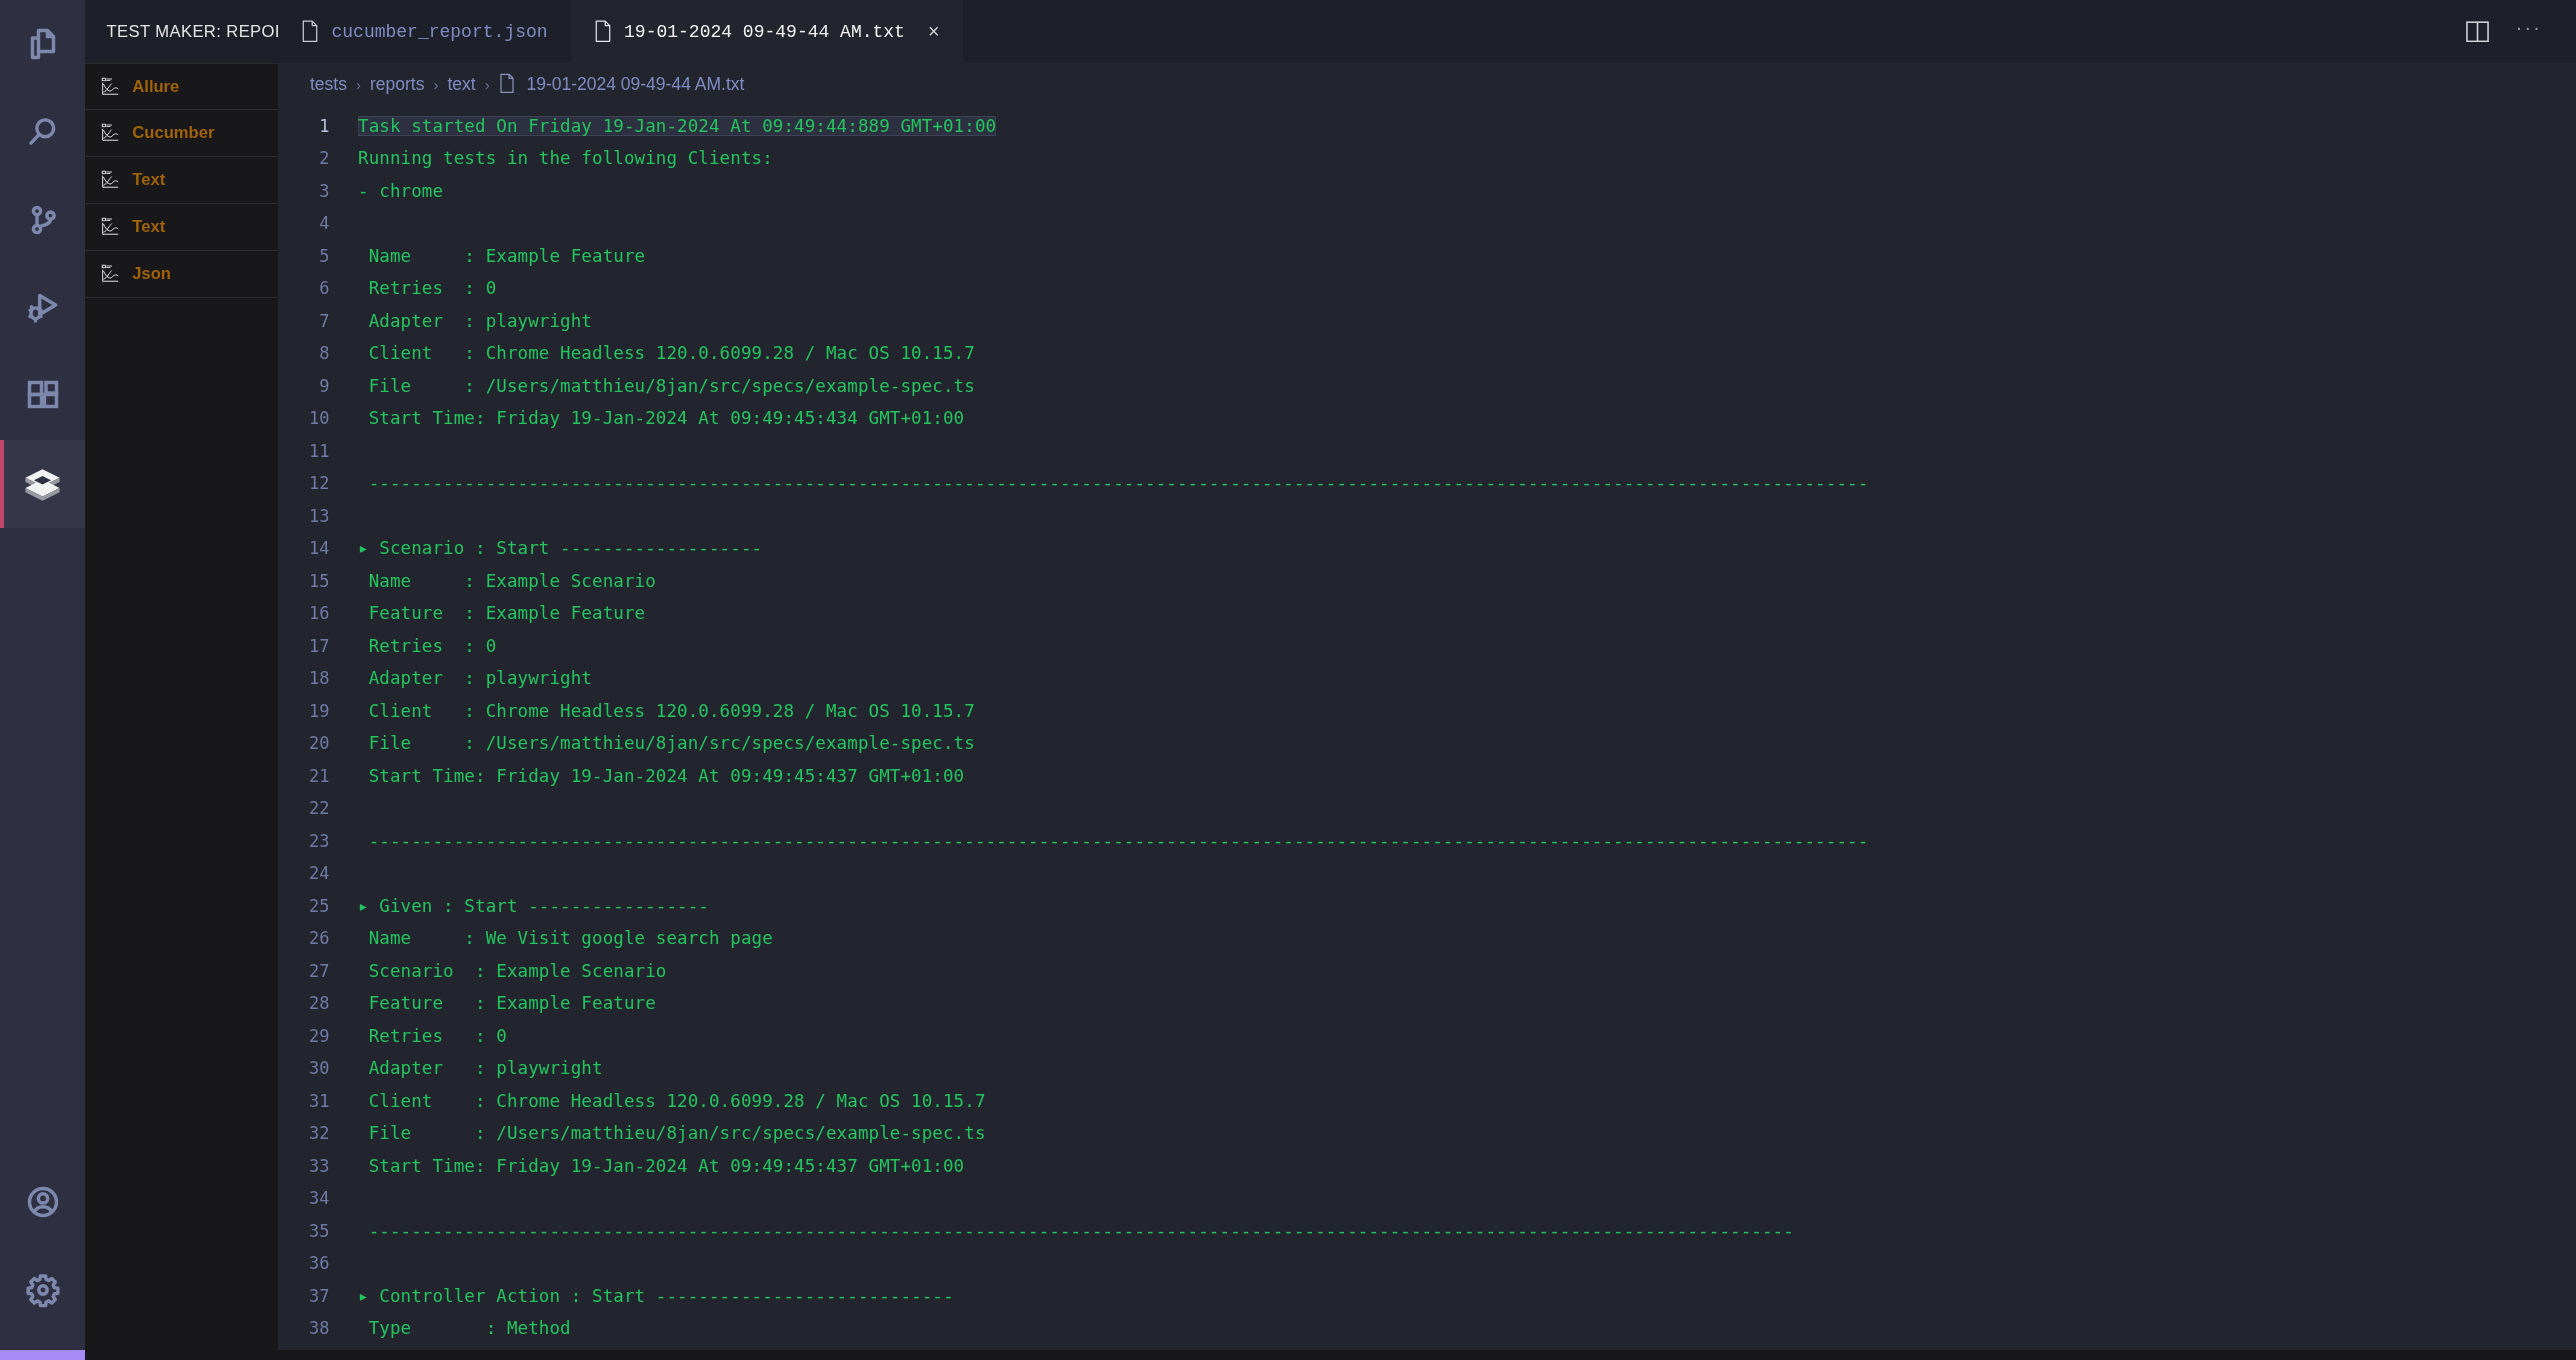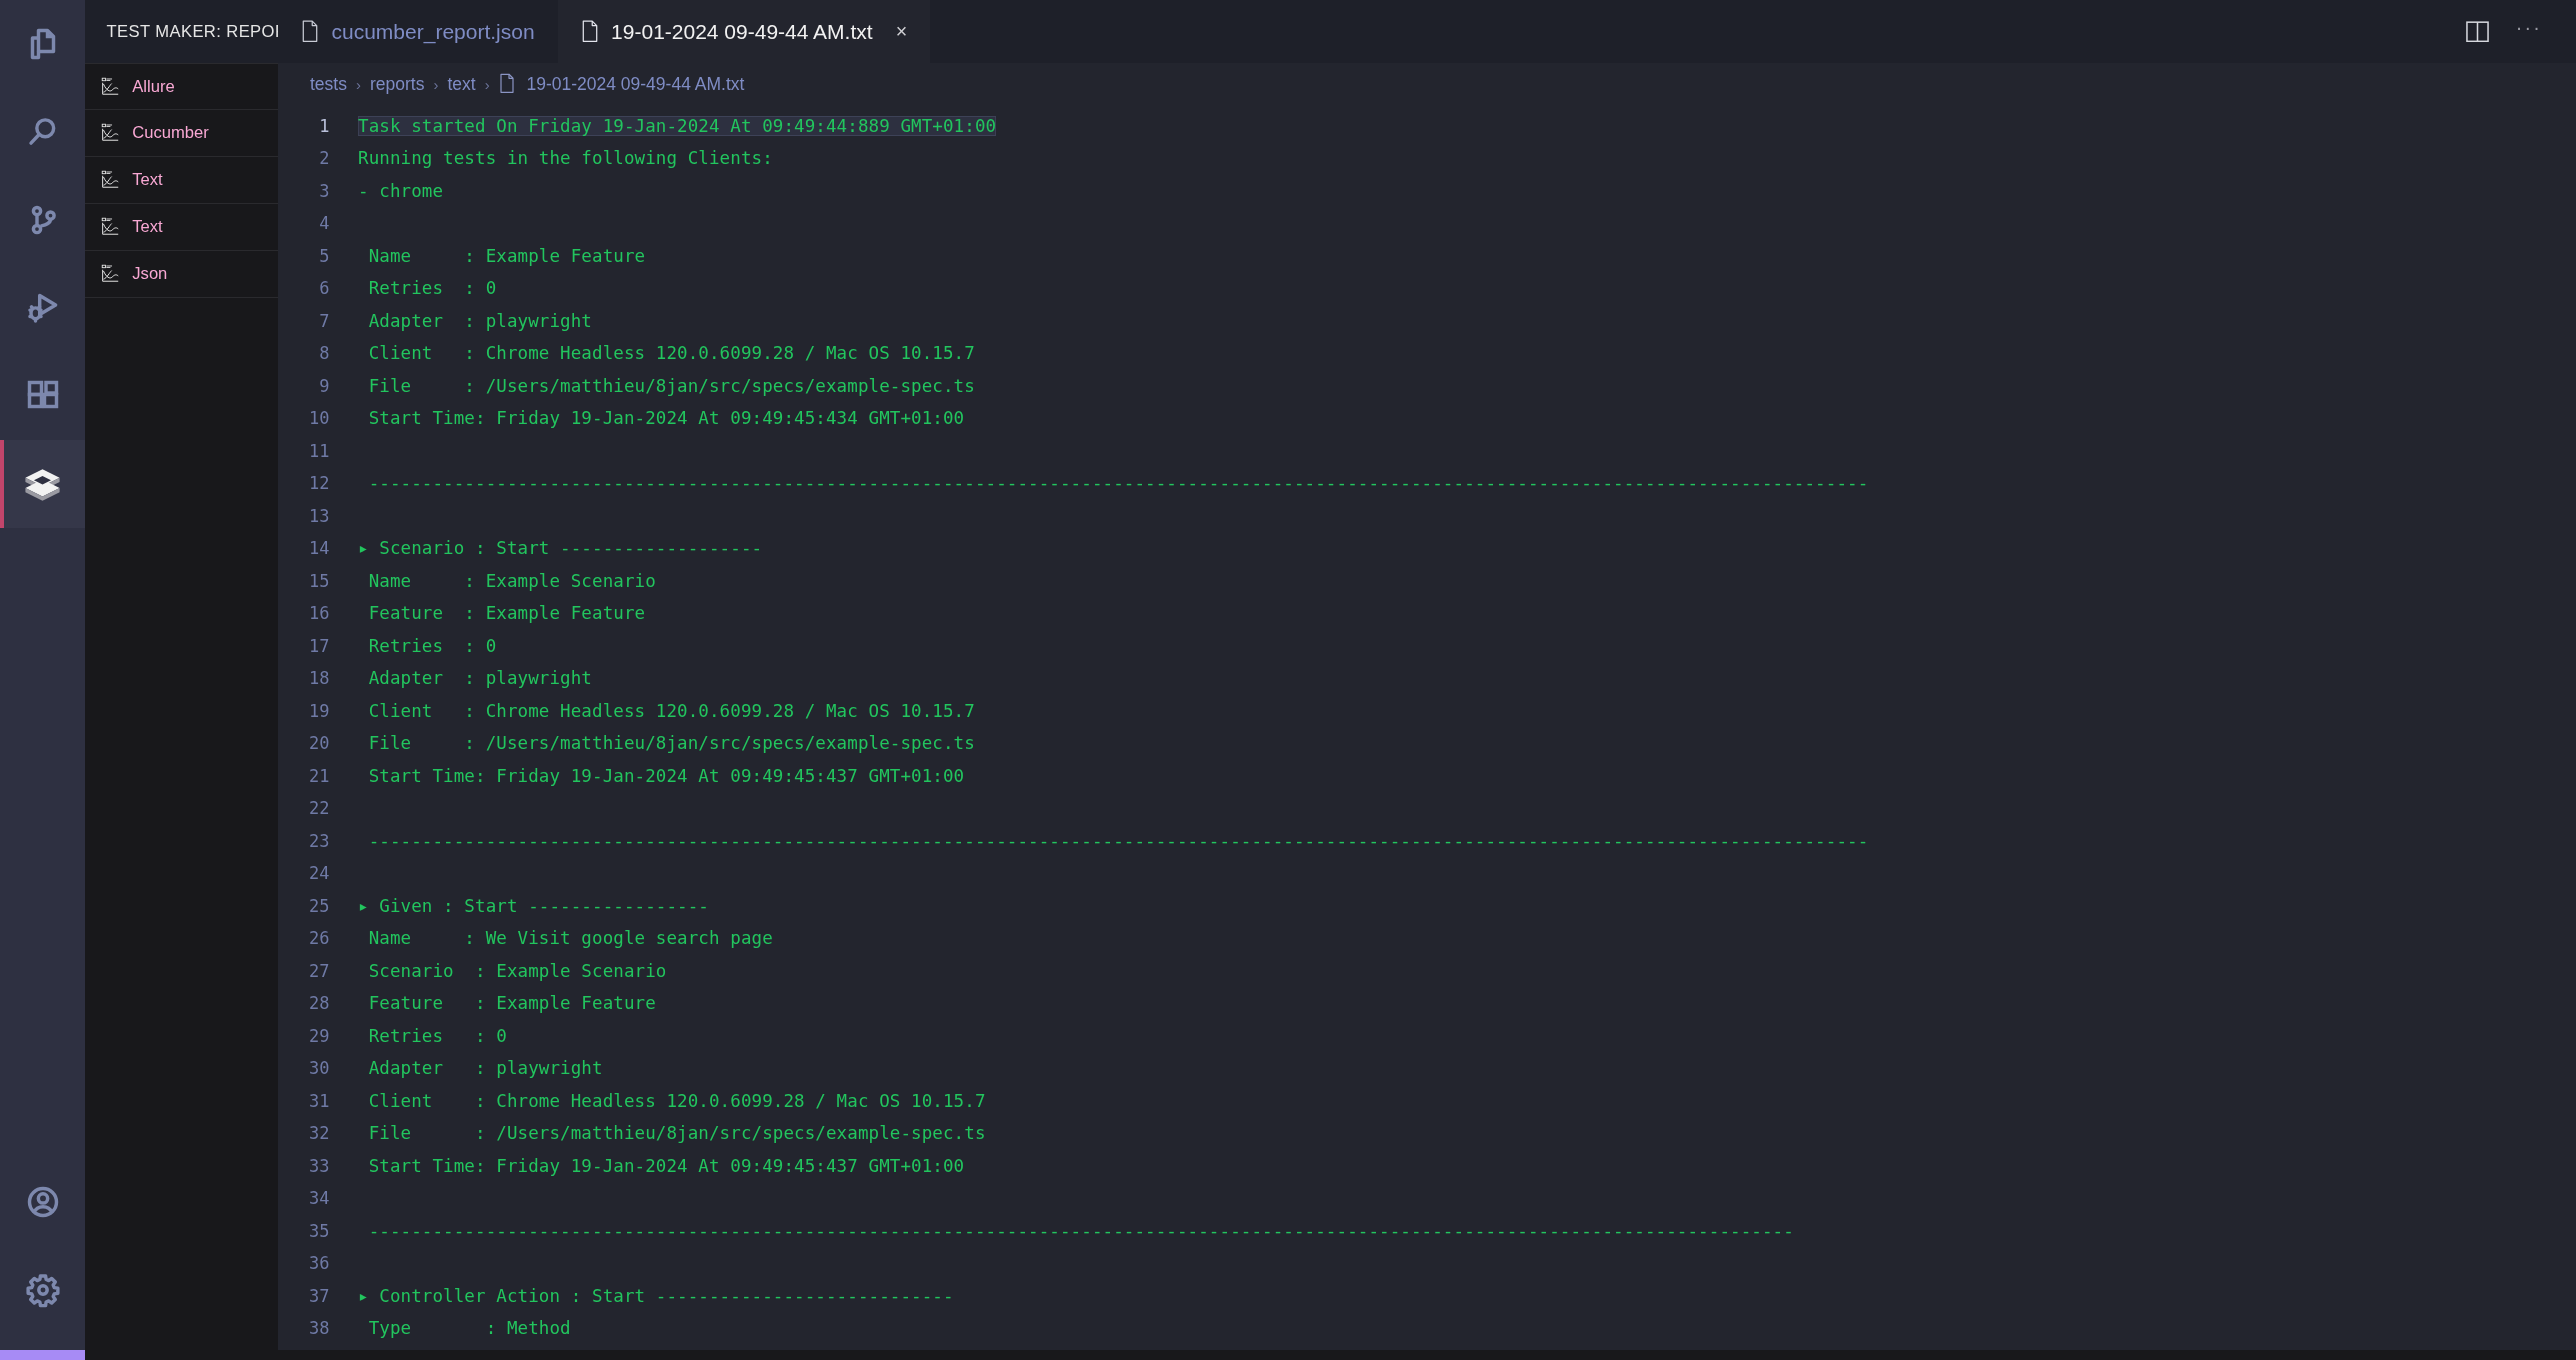--- a/index.html
+++ b/index.html
@@ -78,21 +78,21 @@
   .sidebar-item {
     height: 47px;
     display: flex; align-items: center;
     padding-left: 16px;
     gap: 11.6px;
     border-bottom: 0.9px solid #2a2a2e;
     cursor: pointer;
   }
   .sidebar-item:first-child { border-top: 0.9px solid #2a2a2e; }
   .sidebar-item-label {
-    color: #f9a8d4; font-size: 16.6px; font-weight: 400;
+    color: #a16207; font-size: 16.6px; font-weight: 700;
     white-space: nowrap;
   }
   .report-icon { width: 19.7px; height: 19.7px; flex: 0 0 19.7px; display: block; }
 
   
   .main {
     flex: 1 1 auto; height: 100%;
     display: flex; flex-direction: column;
     background: #23252e;
     min-width: 0;
@@ -108,21 +108,21 @@
   .tab {
     display: flex; align-items: center;
     gap: 12.5px;
     padding: 0 23px;
     cursor: pointer;
     position: relative;
     min-width: 0;
   }
   .tab.inactive { background: #1e2029; }
   .tab.active { background: #23252e; }
-  .tab-label { font-size: 21px; white-space: nowrap; }
+  .tab-label { font-size: 18px; white-space: nowrap; font-family: Liberation Mono, monospace; }
   .tab.inactive .tab-label { color: #7f8cc4; }
   .tab.active .tab-label { color: #f2f2f2; }
   .file-icon { width: 18px; height: 22.4px; flex: 0 0 18px; display:block; }
   .tab-close {
     margin-left: 10.7px;
     color: #d0d0d4; font-size: 19.7px; line-height: 1;
     cursor: pointer; font-weight: 300;
   }
   .tabbar-actions {
     margin-left: auto;

